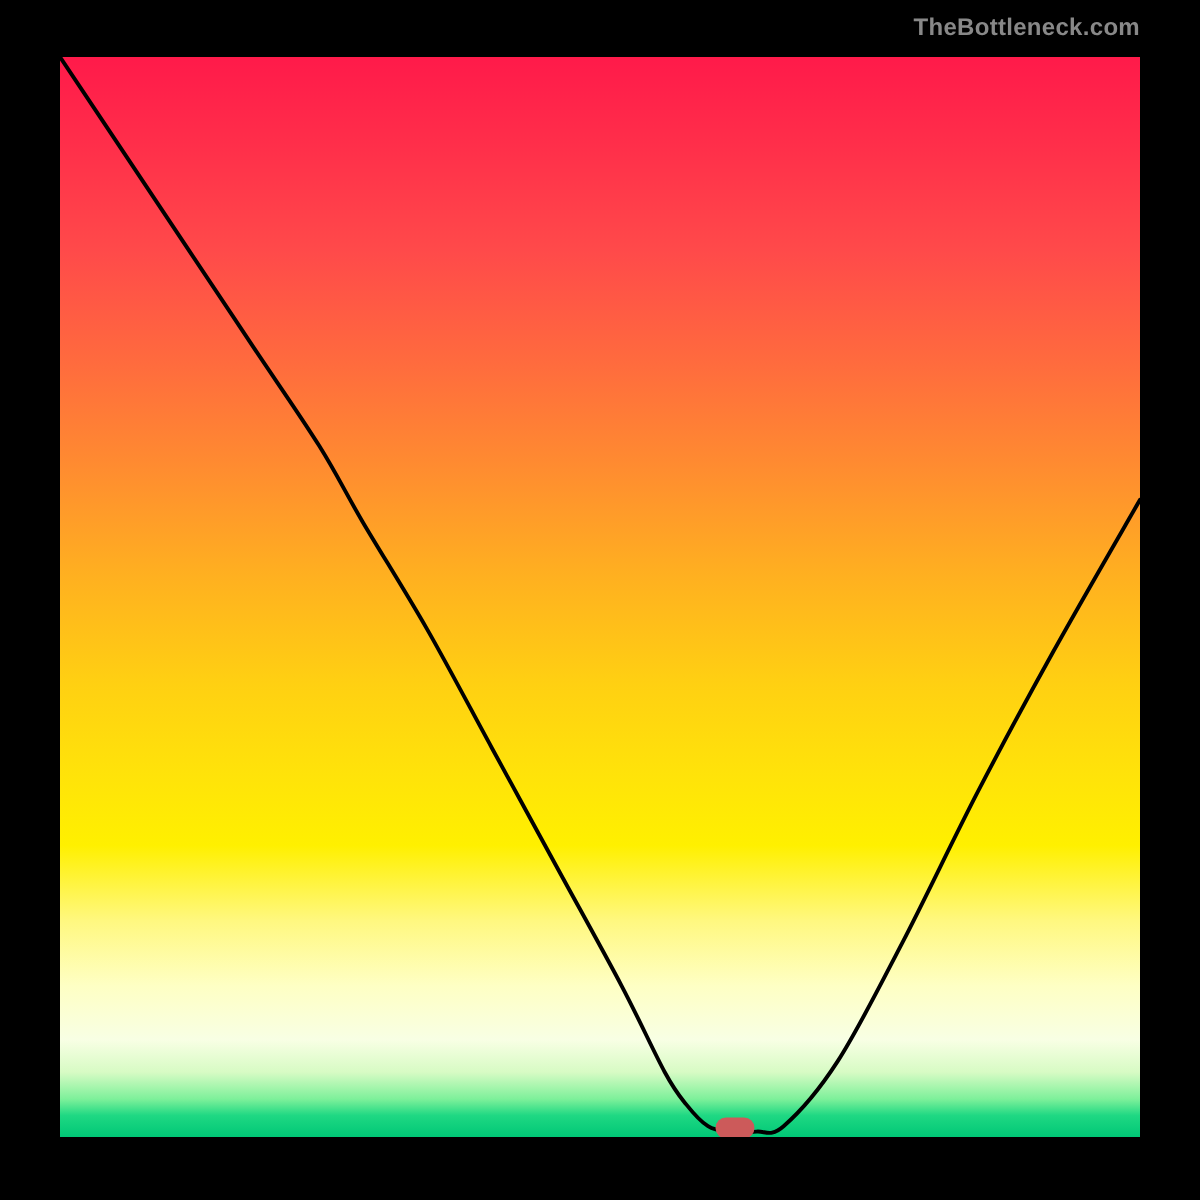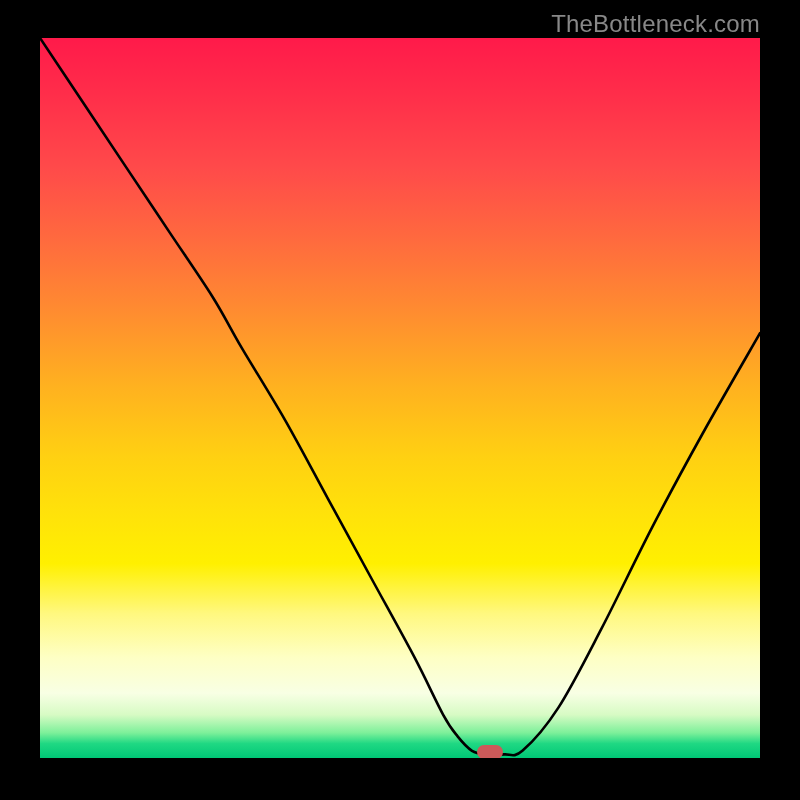--- a/index.html
+++ b/index.html
@@ -57,22 +57,22 @@
     height: 14px;
     border-radius: 8px;
     background: #cc5a5a;
     transform: translate(-50%, -50%);
   }
   .watermark {
     position: absolute;
     top: 10px;
     right: 40px;
     color: #888;
-    font-size: 24px;
-    font-weight: 400;
+    font-size: 16px;
+    font-weight: 700;
     letter-spacing: 0.2px;
   }
 </style>
 </head>
 <body>
 
 <div class="frame">
 
   <div class="watermark">TheBottleneck.com</div>
 

